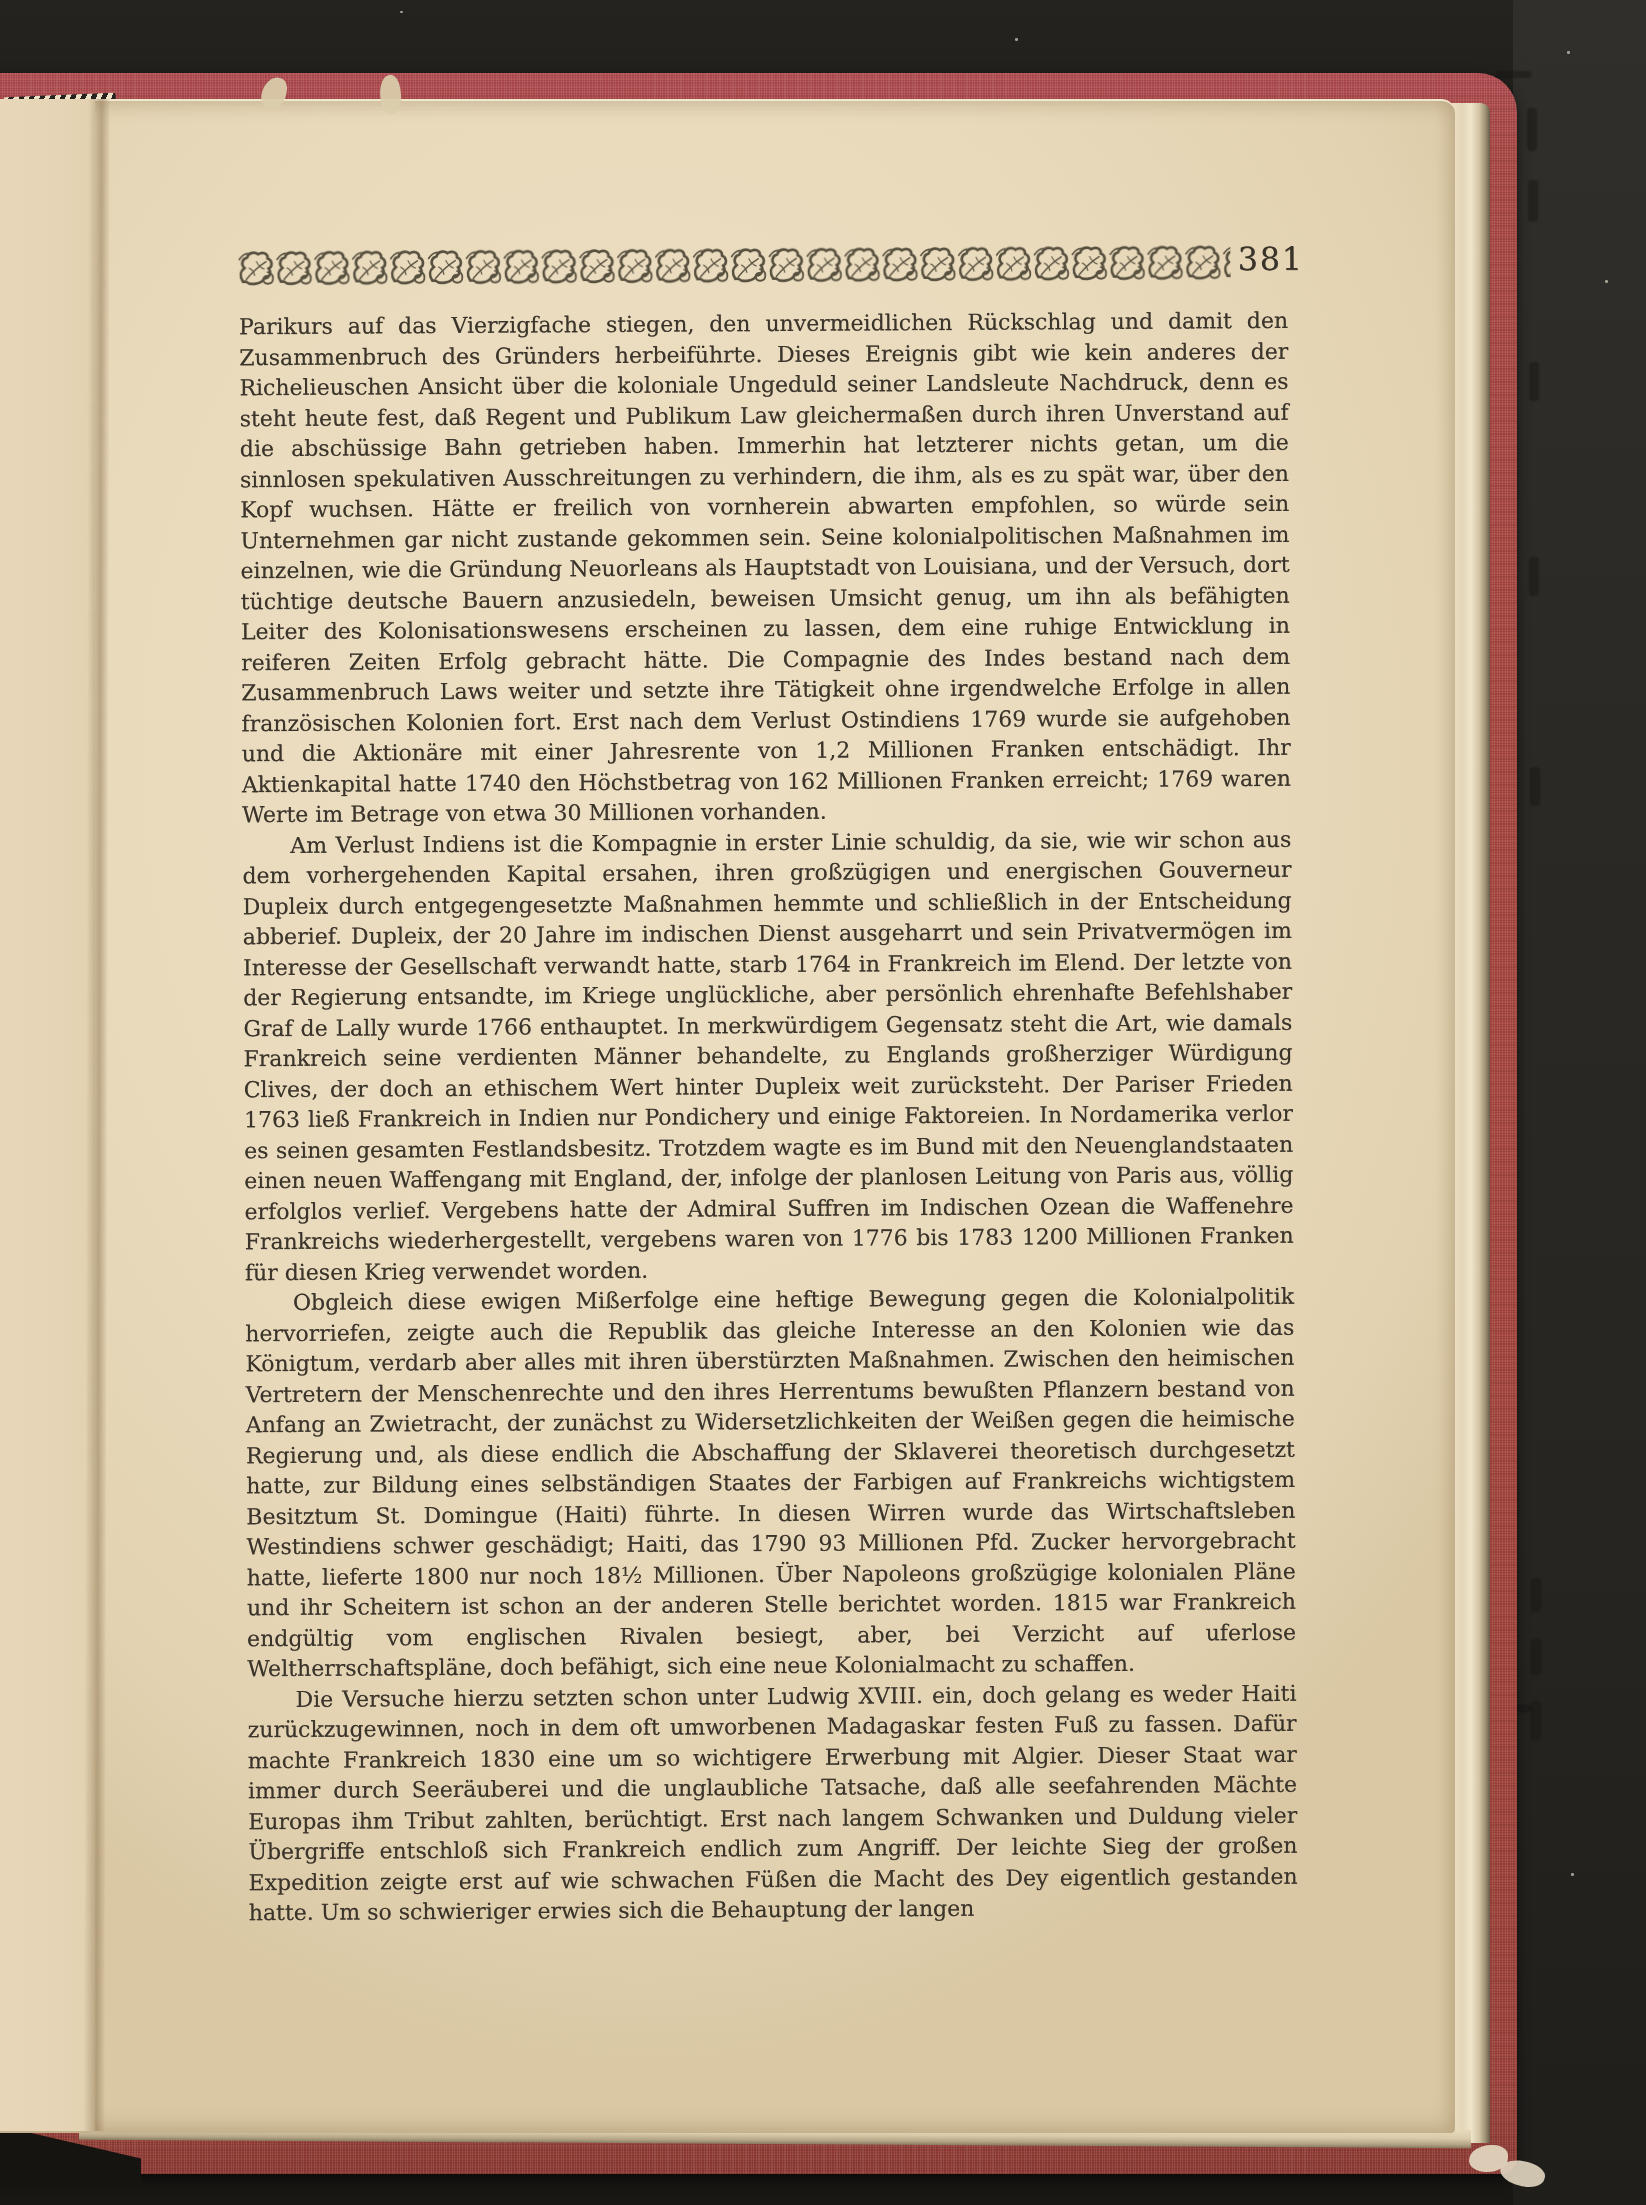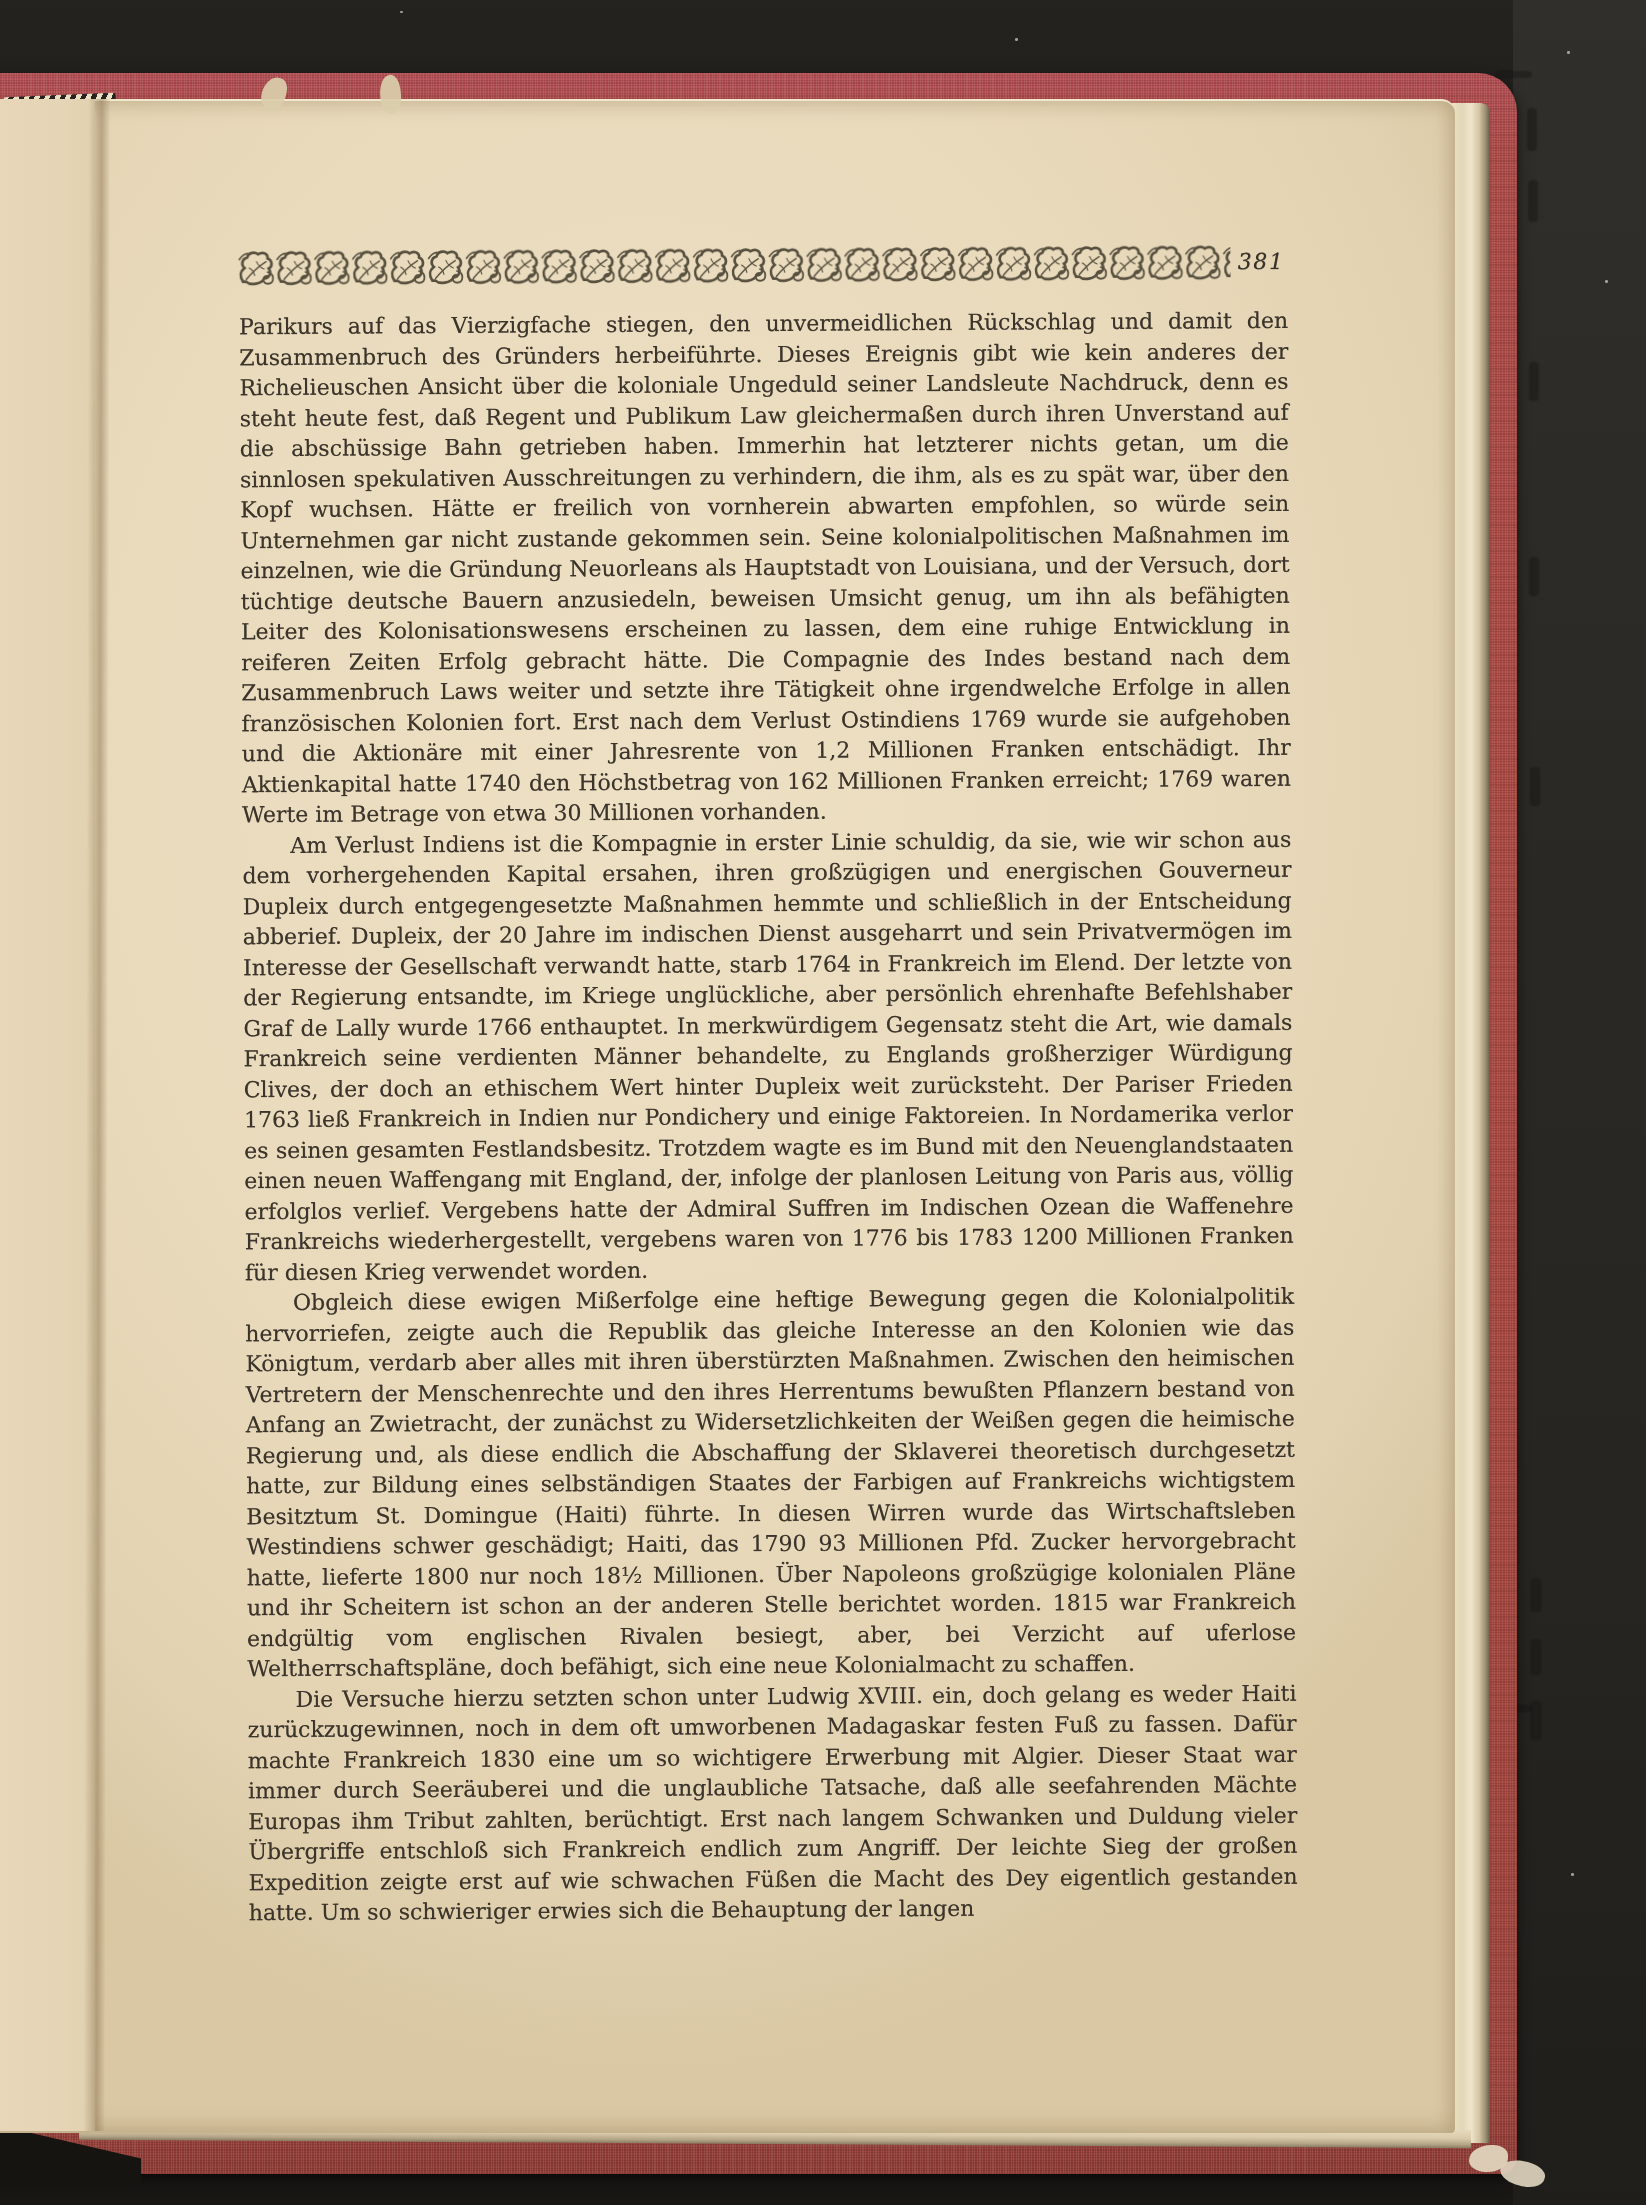--- a/index.html
+++ b/index.html
@@ -49,22 +49,22 @@
   .leftpage{position:absolute;left:-19px;top:99px;width:114px;height:2032px;
             background:linear-gradient(90deg,#e8d8b9 0%,#e5d5b6 70%,#e1d1b0 100%);}
   .gutter{position:absolute;left:86px;top:99px;width:21px;height:2032px;
           transform:rotate(0.15deg);filter:blur(0.6px);
           background:linear-gradient(90deg,rgba(140,115,80,0) 0%,rgba(146,122,86,.40) 45%,rgba(142,118,82,.52) 62%,rgba(140,115,80,.05) 100%);}
 
   
   .print{position:absolute;left:0;top:0;width:1646px;height:2205px;
          transform:rotate(-0.35deg);transform-origin:763px 316px;}
   .ornament{position:absolute;left:238px;top:246px;width:993px;height:40px;}
-  .pagenum{position:absolute;left:1238px;top:254px;font-size:22px;line-height:1;
-           color:#39332a;letter-spacing:1.6px;text-shadow:0.3px 0.3px 0.3px rgba(57,51,42,.6);font-style:italic;}
+  .pagenum{position:absolute;left:1238px;top:246px;font-size:32px;line-height:1;
+           color:#39332a;letter-spacing:1.6px;text-shadow:0.3px 0.3px 0.3px rgba(57,51,42,.6);}
   .text{position:absolute;left:239px;top:309px;width:1049px;
         font-size:22px;line-height:30.5px;color:#3b342b;text-align:justify;
         text-shadow:0.2px 0.2px 0.3px rgba(59,52,43,.55);}
   .text p{margin:0;}
   .text p.ind{text-indent:48px;}
 
   
   .fray{position:absolute;background:#dacead;border-radius:60% 40% 55% 45%;opacity:.92;}
   .speck{position:absolute;width:2.6px;height:2.6px;border-radius:50%;background:#cfc9bb;opacity:.75;}
 </style>

